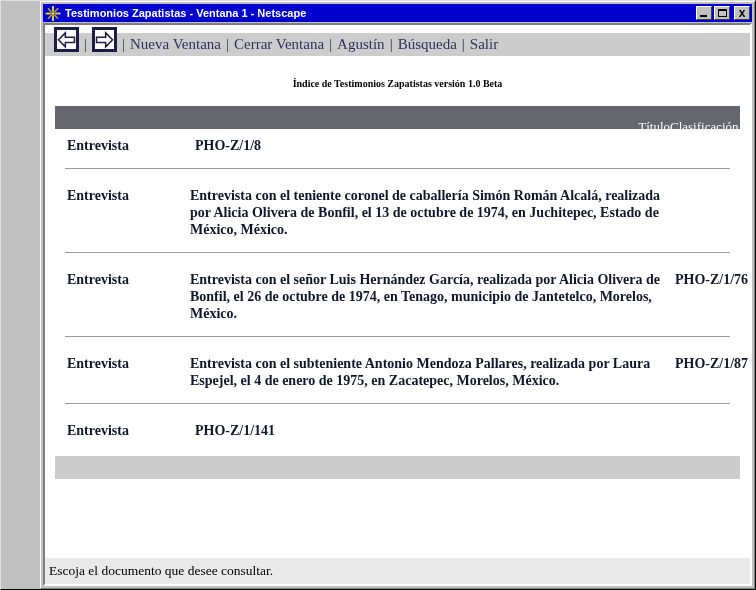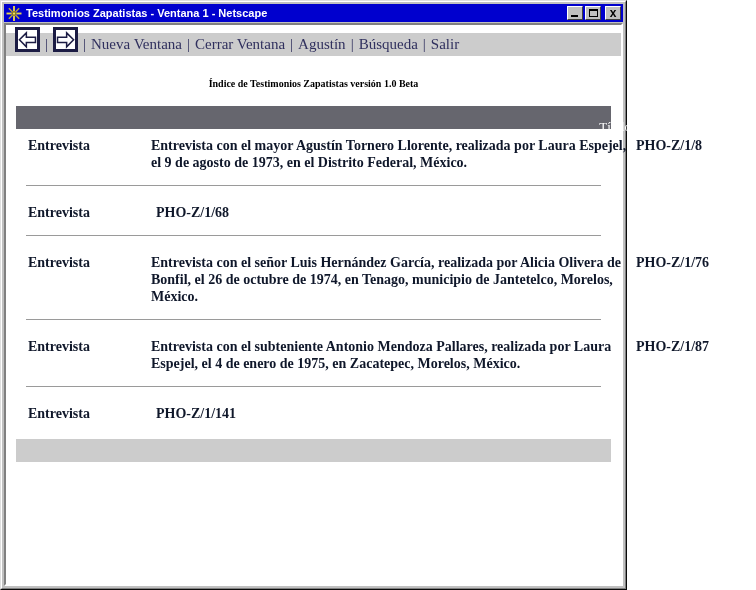--- a/index.html
+++ b/index.html
@@ -1,24 +1,24 @@
 <!DOCTYPE html>
 <html><head>
 <meta charset="utf-8">
 <style>
   * { box-sizing: border-box; margin: 0; padding: 0; }
   html, body { width: 756px; height: 590px; overflow: hidden; }
   body { font-family: "Liberation Serif", serif; }
 
   
   .win-outer {
-    width: 627px; height: 590px;
+    width: 756px; height: 590px;
     background: #C0C0C0;
     border-top: 1px solid #DFDFDF; border-left: 1px solid #DFDFDF;
-    border-right: 1px solid #0A0A0A; border-bottom: 1px solid #0A0A0A;
+    border-right: 1px solid #0A0A0A; border-bottom: 1px solid #0A0A0A; padding-left: 39px;
   }
   .win-inner {
     width: 100%; height: 100%;
     border-top: 1px solid #FFFFFF; border-left: 1px solid #FFFFFF;
     border-right: 1px solid #808080; border-bottom: 1px solid #808080;
     background: #C0C0C0;
     padding: 2px;
   }
   .titlebar {
     height: 18px; background: #0000CE;
@@ -174,27 +174,26 @@
 
       <div class="doc-table">
         <div class="thead">
           <span class="h-tipo">Tipo de Documento</span>
           <span class="h-titulo">Título</span>
           <span class="h-clas">Clasificación</span>
         </div>
         <div id="table-body">
   <div class="doc-row">
     <span class="cell-tipo">Entrevista</span>
-    <span class="cell-titulo">Entrevista con el mayor Agustín Tornero Llorente, realizada por Laura Espejel, el 9 de agosto de 1973, en el Distrito Federal, México.</span>
     <span class="cell-clas">PHO-Z/1/8</span>
   </div>
 <div class="row-sep"></div>
   <div class="doc-row">
     <span class="cell-tipo">Entrevista</span>
-    <span class="cell-clas">PHO-Z/1/68</span>
+    <span class="cell-titulo">Entrevista con el teniente coronel de caballería Simón Román Alcalá, realizada por Alicia Olivera de Bonfil, el 13 de octubre de 1974, en Juchitepec, Estado de México, México.</span>
   </div>
 <div class="row-sep"></div>
   <div class="doc-row">
     <span class="cell-tipo">Entrevista</span>
     <span class="cell-titulo">Entrevista con el señor Luis Hernández García, realizada por Alicia Olivera de Bonfil, el 26 de octubre de 1974, en Tenago, municipio de Jantetelco, Morelos, México.</span>
     <span class="cell-clas">PHO-Z/1/76</span>
   </div>
 <div class="row-sep"></div>
   <div class="doc-row">
     <span class="cell-tipo">Entrevista</span>
@@ -206,16 +205,19 @@
     <span class="cell-tipo">Entrevista</span>
     <span class="cell-clas">PHO-Z/1/141</span>
   </div>
 </div>
       </div>
 
       <div class="footer-bar"></div>
 
       <div class="flex-spacer"></div>
 
+      <div class="status-band">
+        <span>Escoja el documento que desee consultar.</span>
+      </div>
 
     </div>
   </div>
 </div>
 
 </body></html>

